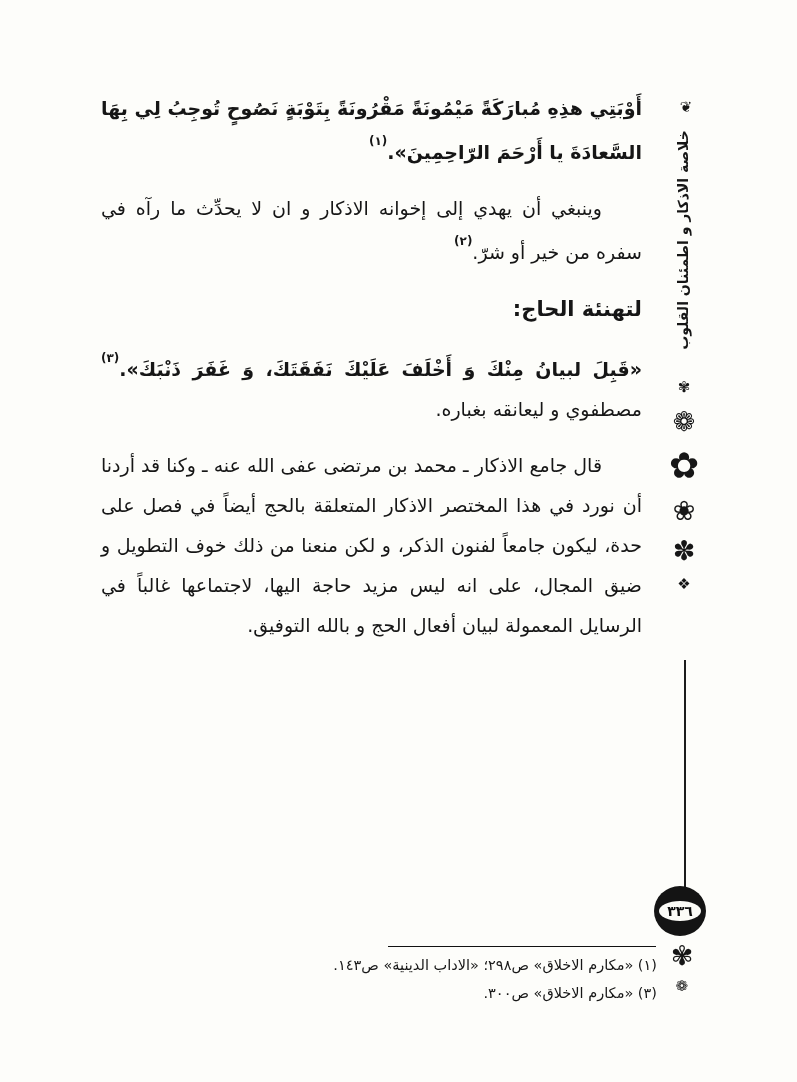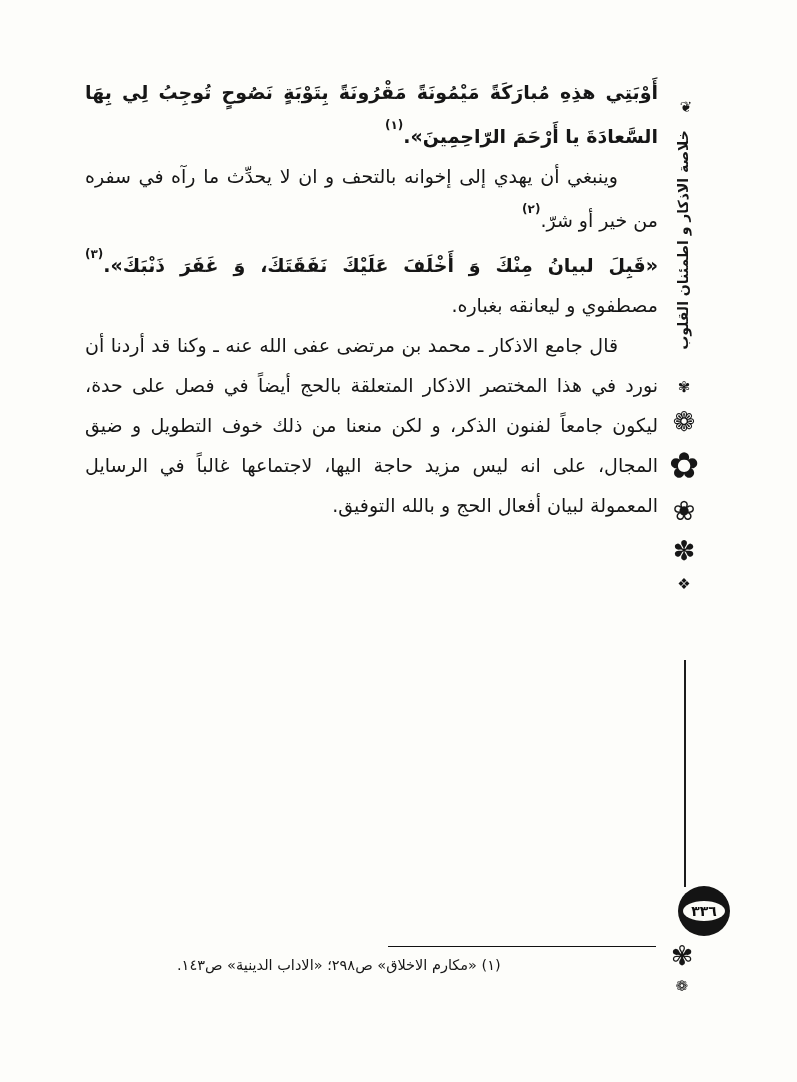--- a/index.html
+++ b/index.html
@@ -13,36 +13,36 @@
     overflow:hidden;
   }
   
   .main-text {
     position:absolute; top:72px; left:85px; width:573px;
     direction:rtl;
     text-align:justify;
     font-size:19px;
     line-height:40px;
   }
-  .main-text p, .main-text h2 { margin:0; }
+  .main-text p, .main-text h2 { margin:16px; }
   .indent { text-indent:40px; }
   .quote-text { font-weight:bold; }
   .heading { font-size:21px; font-weight:bold; line-height:40px; }
   .fn-ref {
     font-size:12px; font-weight:bold;
     position:relative; top:-7px;
   }
   
   .footnote-sep {
     position:absolute; top:946px; right:141px; width:268px;
     border-top:1.6px solid #111;
   }
   .footnotes {
     position:absolute; top:951px; right:140px; width:480px;
-    direction:rtl; text-align:left;
+    direction:rtl; text-align:right;
     font-size:14.5px; line-height:28px;
   }
   .footnotes p { margin:0; }
   
   .orn-top {
     position:absolute; top:100px; left:671px; width:30px;
     text-align:center; font-size:15px; line-height:1;
   }
   .spine-title {
     position:absolute; top:230px; left:570px; width:230px; height:20px;
@@ -56,21 +56,21 @@
   }
   .orn-col span, .orn-bottom span { line-height:1; color:#161616; }
   .orn-s { font-size:15px; }
   .orn-m { font-size:27px; }
   .orn-l { font-size:36px; }
   .v-rule {
     position:absolute; top:660px; left:684px;
     width:1.5px; height:227px; background:#1c1c1c;
   }
   .page-badge {
-    position:absolute; top:886px; left:678px; width:52px; height:50px;
+    position:absolute; top:886px; left:654px; width:52px; height:50px;
     background:#141414; border-radius:50%;
   }
   .badge-lens {
     position:absolute; top:15px; left:5px; width:42px; height:20px;
     background:#fbfbf7; border-radius:50%;
   }
   .badge-num {
     position:absolute; inset:0;
     display:flex; align-items:center; justify-content:center;
     font-size:14px; font-weight:bold; color:#0c0c0c;
@@ -82,32 +82,34 @@
 </style>
 </head>
 <body>
 
 <div class="page">
 
   <main class="main-text">
 
     <p><span class="quote-text">أَوْبَتِي هذِهِ مُبارَكَةً مَيْمُونَةً مَقْرُونَةً بِتَوْبَةٍ نَصُوحٍ تُوجِبُ لِي بِهَا السَّعادَةَ يا أَرْحَمَ الرّاحِمِينَ».</span><sup class="fn-ref">(١)</sup></p>
 
-    <p class="indent"><span>وينبغي أن يهدي إلى إخوانه بالتحف و ان لا يحدِّث ما رآه في سفره من خير أو شرّ.</span><sup class="fn-ref">(٢)</sup></p>
+    <p class="indent"><span>وينبغي أن يهدي إلى إخوانه الاذكار و ان لا يحدِّث ما رآه في سفره من خير أو شرّ.</span><sup class="fn-ref">(٢)</sup></p>
 
+    <h2 class="heading">لتهنئة الحاج:</h2>
 
     <p><span class="quote-text">«قَبِلَ لبيانُ مِنْكَ وَ أَخْلَفَ عَلَيْكَ نَفَقَتَكَ، وَ غَفَرَ ذَنْبَكَ».</span><sup class="fn-ref">(٣)</sup><span> مصطفوي و ليعانقه بغباره.</span></p>
 
     <p class="indent">قال جامع الاذكار ـ محمد بن مرتضى عفى الله عنه ـ وكنا قد أردنا أن نورد في هذا المختصر الاذكار المتعلقة بالحج أيضاً في فصل على حدة، ليكون جامعاً لفنون الذكر، و لكن منعنا من ذلك خوف التطويل و ضيق المجال، على انه ليس مزيد حاجة اليها، لاجتماعها غالباً في الرسايل المعمولة لبيان أفعال الحج و بالله التوفيق.</p>
 
   </main>
 
   <div class="footnote-sep"></div>
   <div class="footnotes">
     <p>(١) «مكارم الاخلاق» ص٢٩٨؛ «الاداب الدينية» ص١٤٣.</p>
+    <p>(٣) «مكارم الاخلاق» ص٣٠٠.</p>
   </div>
 
   <div class="orn-top">❦</div>
 
   <div class="spine-title">خلاصة الاذكار و اطمئنان القلوب</div>
 
   <div class="orn-col">
     <span class="orn-s">✾</span>
     <span class="orn-m">❁</span>
     <span class="orn-l">✿</span>

